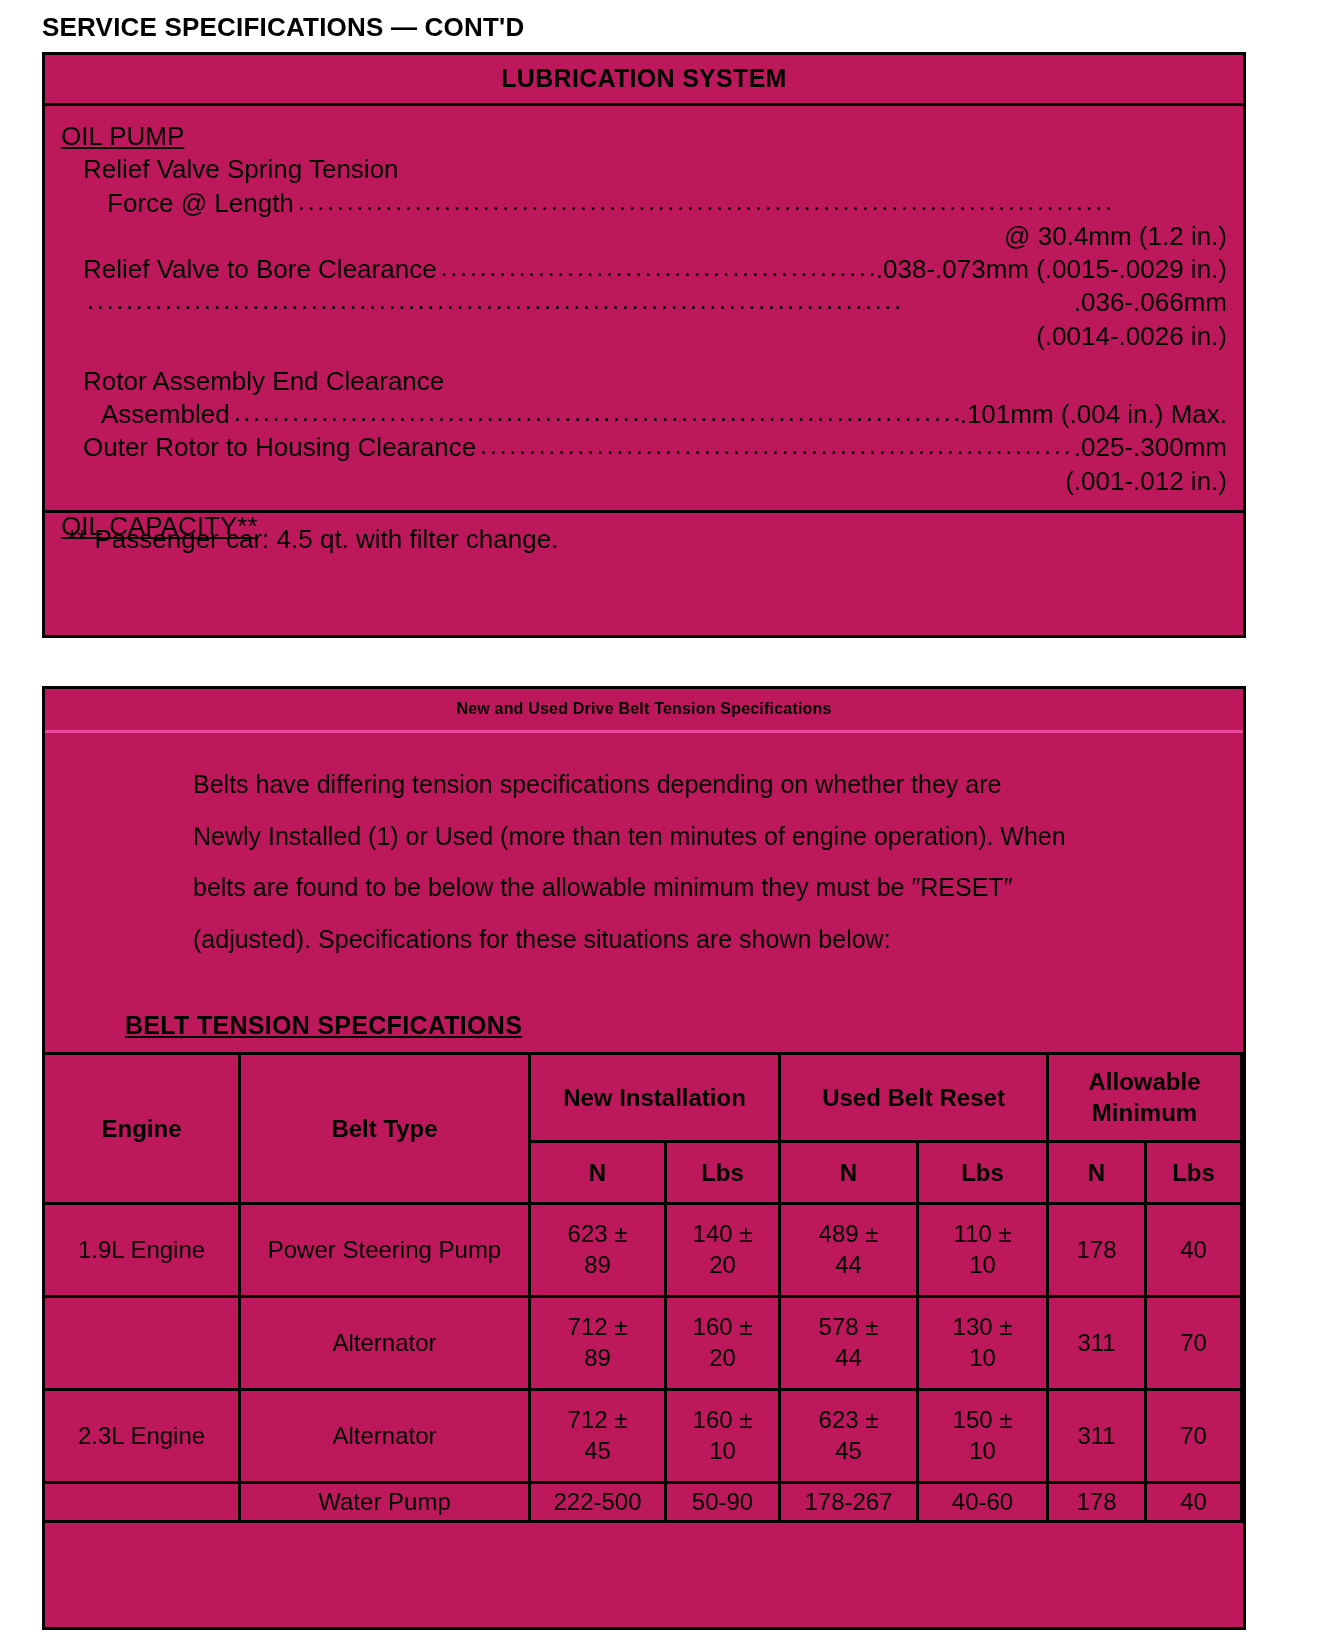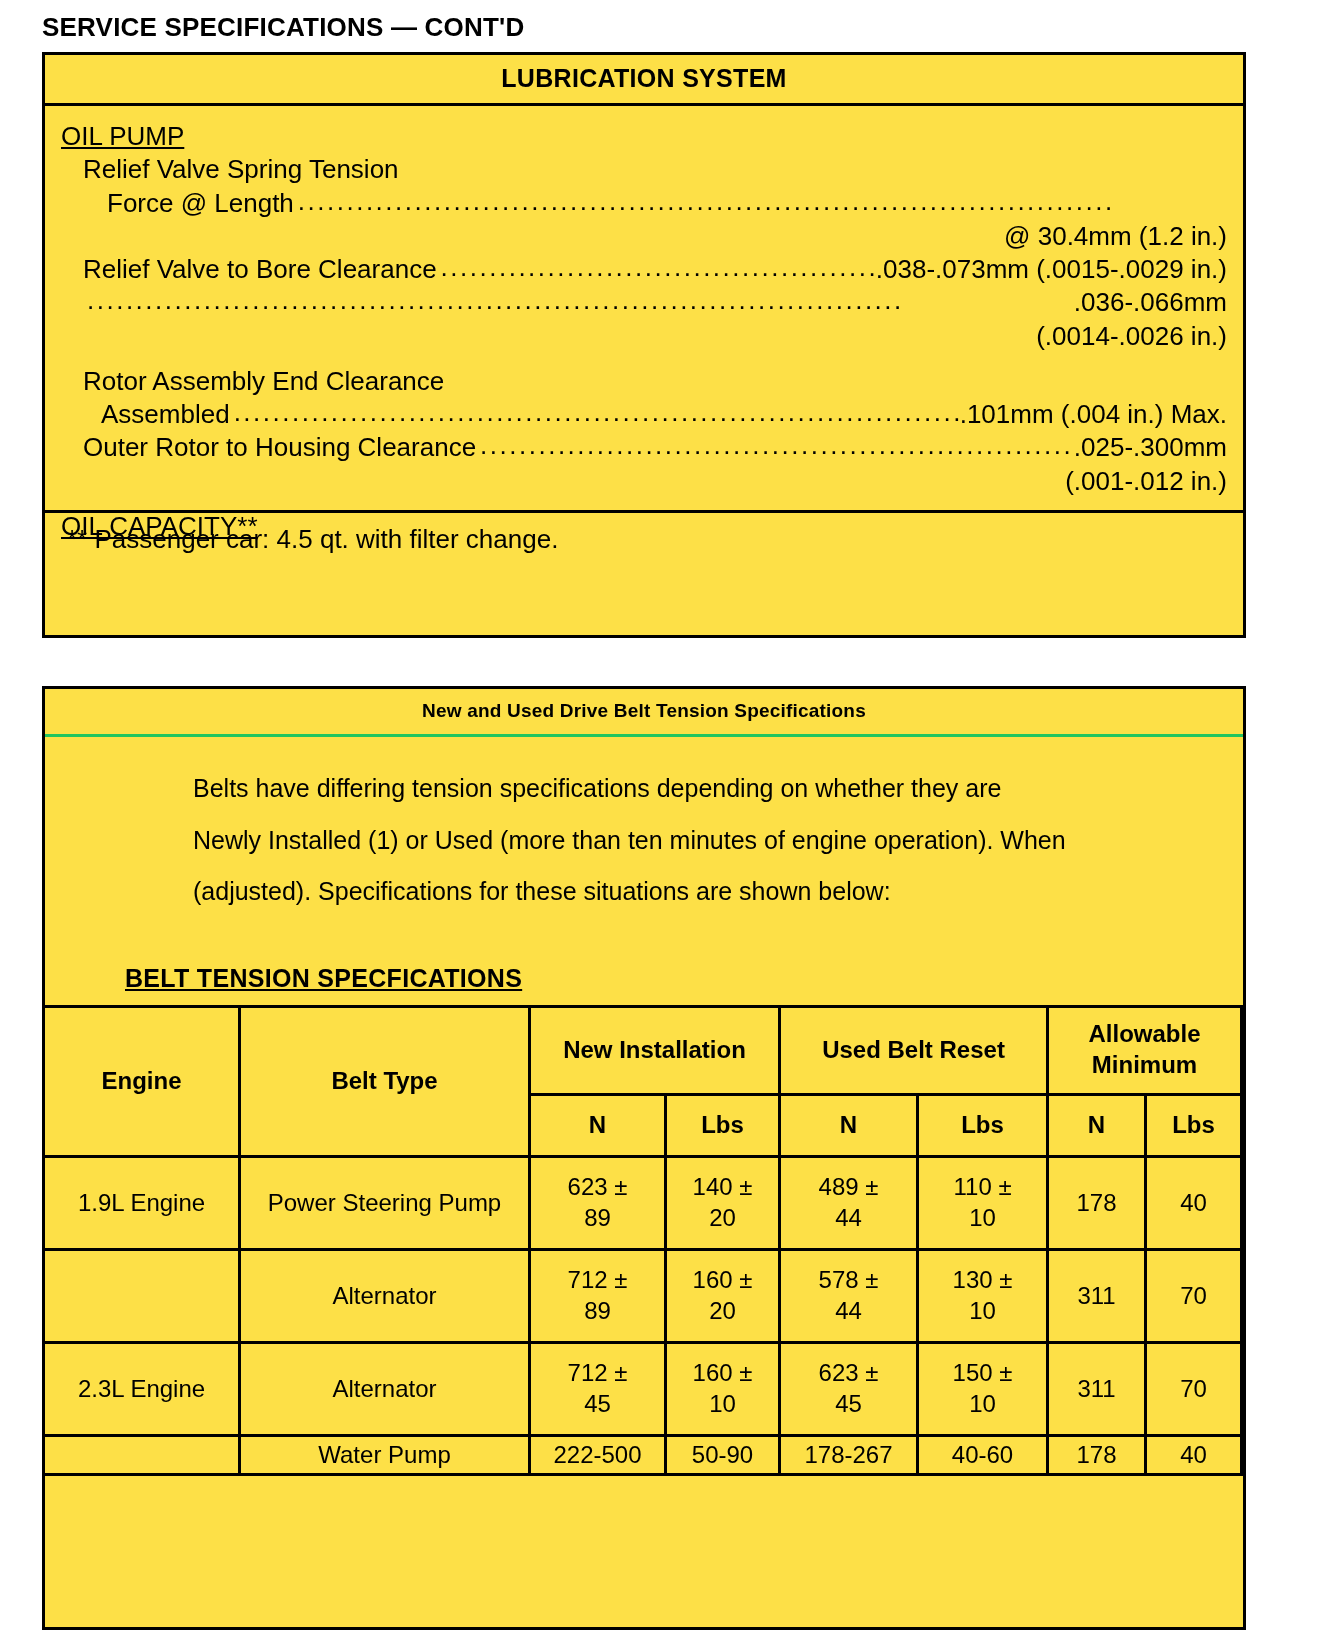--- a/index.html
+++ b/index.html
@@ -32,21 +32,21 @@
     font-weight: bold;
     letter-spacing: 0.2px;
     white-space: nowrap;
   }
 
   
   .spec-box {
     position: absolute;
     border: 3px solid #000;
     box-sizing: border-box;
-    background: #fde047;
+    background: #be185d;
   }
   .box-title {
     text-align: center;
     font-size: 25px;
     font-weight: bold;
     letter-spacing: 0.3px;
     padding: 9px 0 10px 0;
     border-bottom: 3px solid #000;
   }
 
@@ -101,24 +101,24 @@
 
   
   #belt-box {
     left: 42px;
     top: 686px;
     width: 1204px;
     height: 944px;
   }
   .belt-title {
     text-align: center;
-    font-size: 19px;
+    font-size: 16px;
     font-weight: bold;
     padding: 11px 0 12px 0;
-    border-bottom: 3px solid #22c55e;
+    border-bottom: 3px solid #ec4899;
     letter-spacing: 0.2px;
   }
   .belt-intro {
     padding: 18px 56px 4px 132px;
     font-size: 25px;
     line-height: 1.42;
   }
   .belt-intro p { margin: 16px; }
   .belt-sub {
     font-size: 25px;
@@ -221,20 +221,21 @@
 
     <div class="footnote-row">**  Passenger car: 4.5 qt. with filter change.</div>
   </div>
 
   <div class="spec-box" id="belt-box">
     <div class="belt-title">New and Used Drive Belt Tension Specifications</div>
 
     <div class="belt-intro">
       <p>Belts have differing tension specifications depending on whether they are</p>
       <p>Newly Installed (1) or Used (more than ten minutes of engine operation). When</p>
+      <p>belts are found to be below the allowable minimum they must be ″RESET″</p>
       <p>(adjusted). Specifications for these situations are shown below:</p>
     </div>
 
     <div class="belt-sub">BELT TENSION SPECFICATIONS</div>
 
     <table class="belt-table">
       <colgroup>
         <col class="col-engine">
           <col class="col-belt">
         <col class="col-n1">

